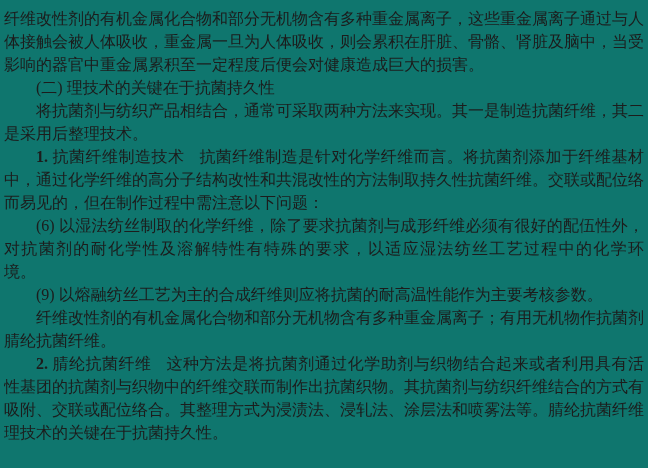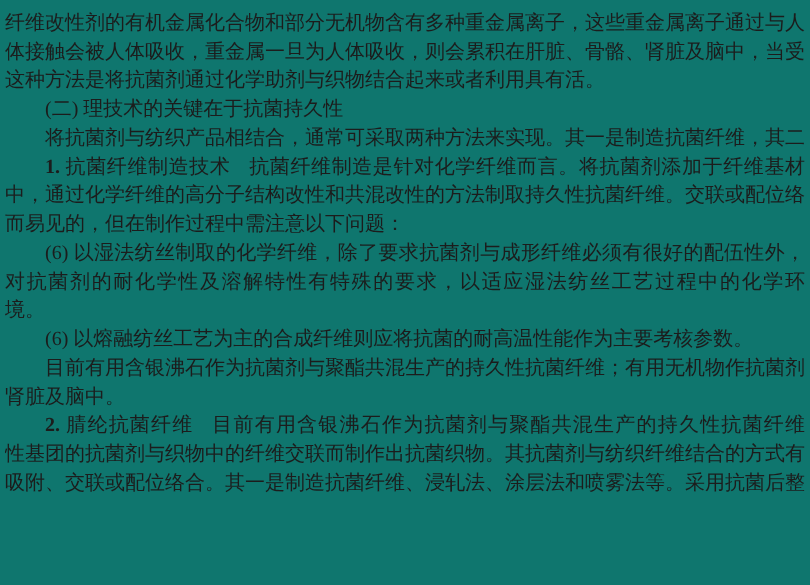--- a/index.html
+++ b/index.html
@@ -35,32 +35,34 @@
     letter-spacing: 0;
   }
   .title { margin-right: 15px; margin-top: 24px; }
 </style>
 </head>
 <body>
 
 <div class="page">
   <div class="line fill">纤维改性剂的有机金属化合物和部分无机物含有多种重金属离子，这些重金属离子通过与人</div>
   <div class="line fill">体接触会被人体吸收，重金属一旦为人体吸收，则会累积在肝脏、骨骼、肾脏及脑中，当受</div>
-  <div class="line">这种方法是将抗菌剂通过化学助剂与织物结合起来或者利用具有活。</div>
+  <div class="line">影响的器官中重金属累积至一定程度后便会对健康造成巨大的损害。</div>
   <div class="line indent">(二) 理技术的关键在于抗菌持久性</div>
   <div class="line indent fill">将抗菌剂与纺织产品相结合，通常可采取两种方法来实现。其一是制造抗菌纤维，其二</div>
+  <div class="line">是采用后整理技术。</div>
 
   <div class="line indent fill"><b class="num">1.</b><span class="title">抗菌纤维制造技术</span><span>抗菌纤维制造是针对化学纤维而言。将抗菌剂添加于纤维基材</span></div>
 
   <div class="line fill">中，通过化学纤维的高分子结构改性和共混改性的方法制取持久性抗菌纤维。交联或配位络合</div>
   <div class="line">而易见的，但在制作过程中需注意以下问题：</div>
   <div class="line indent fill">(6) 以湿法纺丝制取的化学纤维，除了要求抗菌剂与成形纤维必须有很好的配伍性外，</div>
   <div class="line fill">对抗菌剂的耐化学性及溶解特性有特殊的要求，以适应湿法纺丝工艺过程中的化学环</div>
   <div class="line">境。</div>
-  <div class="line indent">(6) 以熔融纺丝工艺为主的合成纤维则应将抗菌的耐高温性能作为主要考核参数。</div>
-  <div class="line indent fill">目前有用含银沸石作为抗菌剂与聚酯共混生产的持久性抗菌纤维；有用无机物作抗菌剂</div>
-  <div class="line">肾脏及脑中。</div>
+  <div class="line indent">(9) 以熔融纺丝工艺为主的合成纤维则应将抗菌的耐高温性能作为主要考核参数。</div>
+  <div class="line indent fill">纤维改性剂的有机金属化合物和部分无机物含有多种重金属离子；有用无机物作抗菌剂</div>
+  <div class="line">腈纶抗菌纤维。</div>
 
-  <div class="line indent fill"><b class="num">2.</b><span class="title">腈纶抗菌纤维</span><span>目前有用含银沸石作为抗菌剂与聚酯共混生产的持久性抗菌纤维</span></div>
+  <div class="line indent fill"><b class="num">2.</b><span class="title">腈纶抗菌纤维</span><span>这种方法是将抗菌剂通过化学助剂与织物结合起来或者利用具有活</span></div>
 
   <div class="line fill">性基团的抗菌剂与织物中的纤维交联而制作出抗菌织物。其抗菌剂与纺织纤维结合的方式有</div>
-  <div class="line fill">吸附、交联或配位络合。其一是制造抗菌纤维、浸轧法、涂层法和喷雾法等。采用抗菌后整</div>
+  <div class="line fill">吸附、交联或配位络合。其整理方式为浸渍法、浸轧法、涂层法和喷雾法等。腈纶抗菌纤维</div>
+  <div class="line">理技术的关键在于抗菌持久性。</div>
 </div>
 
 </body></html>

